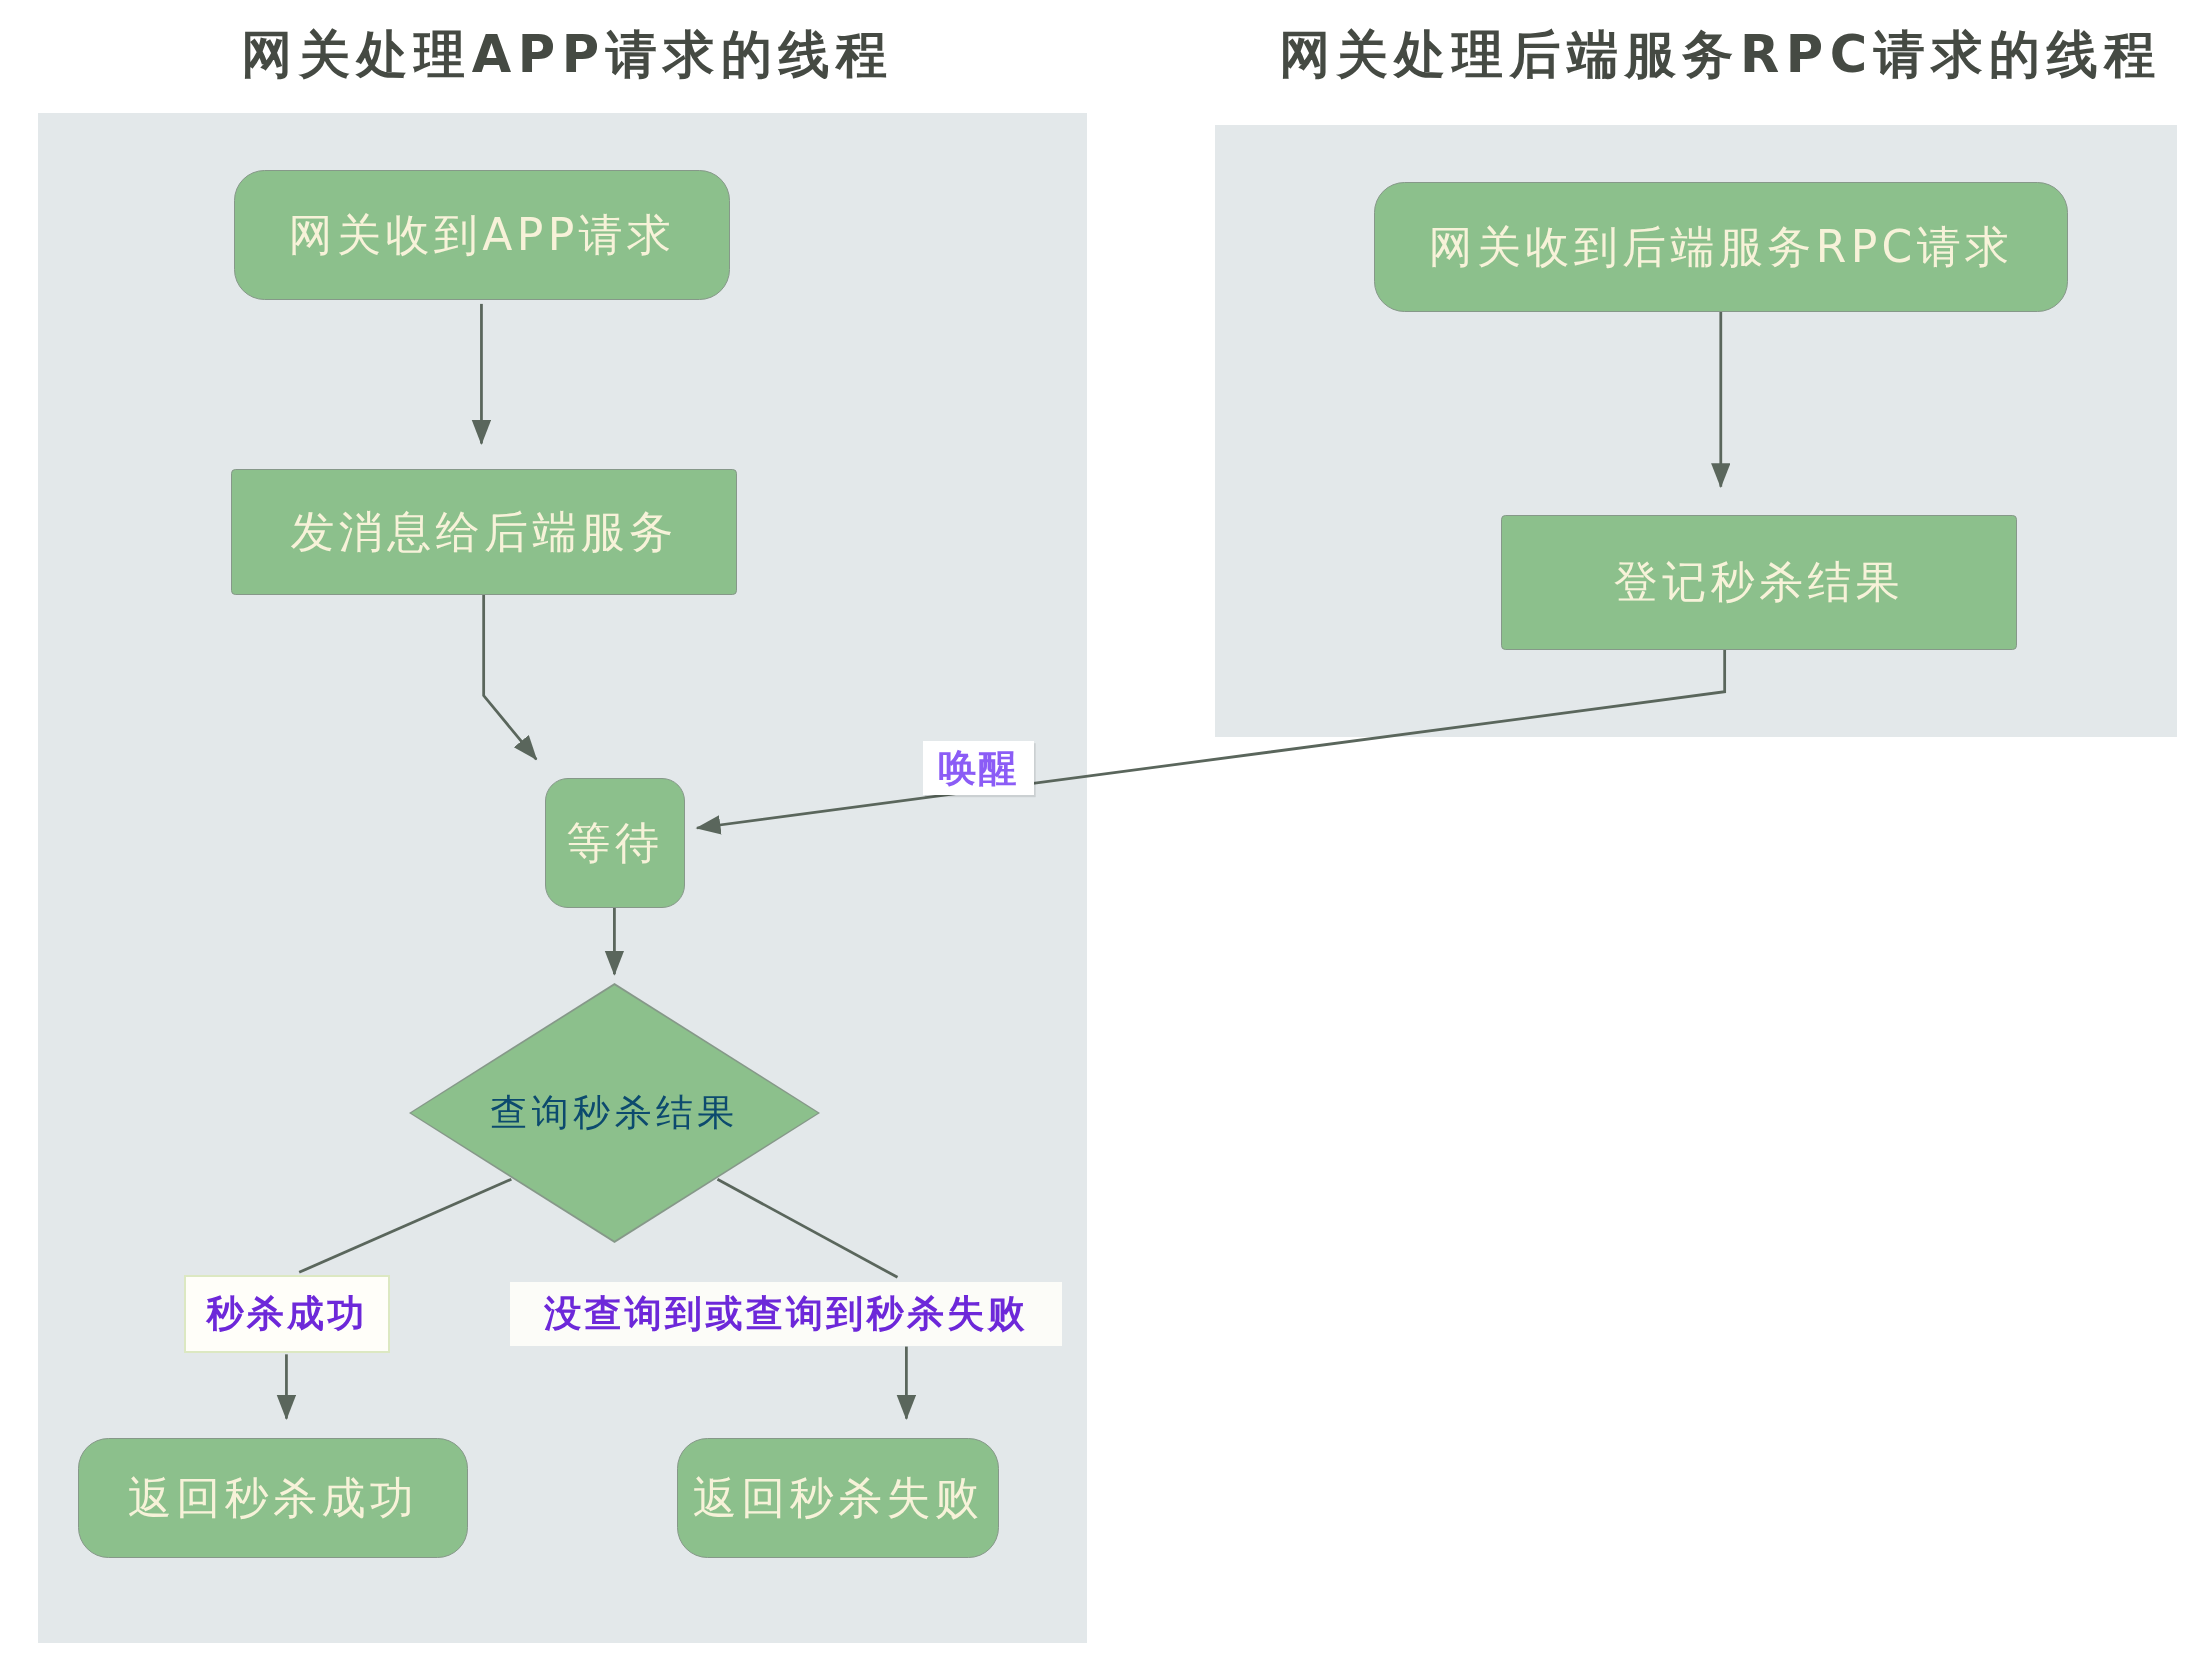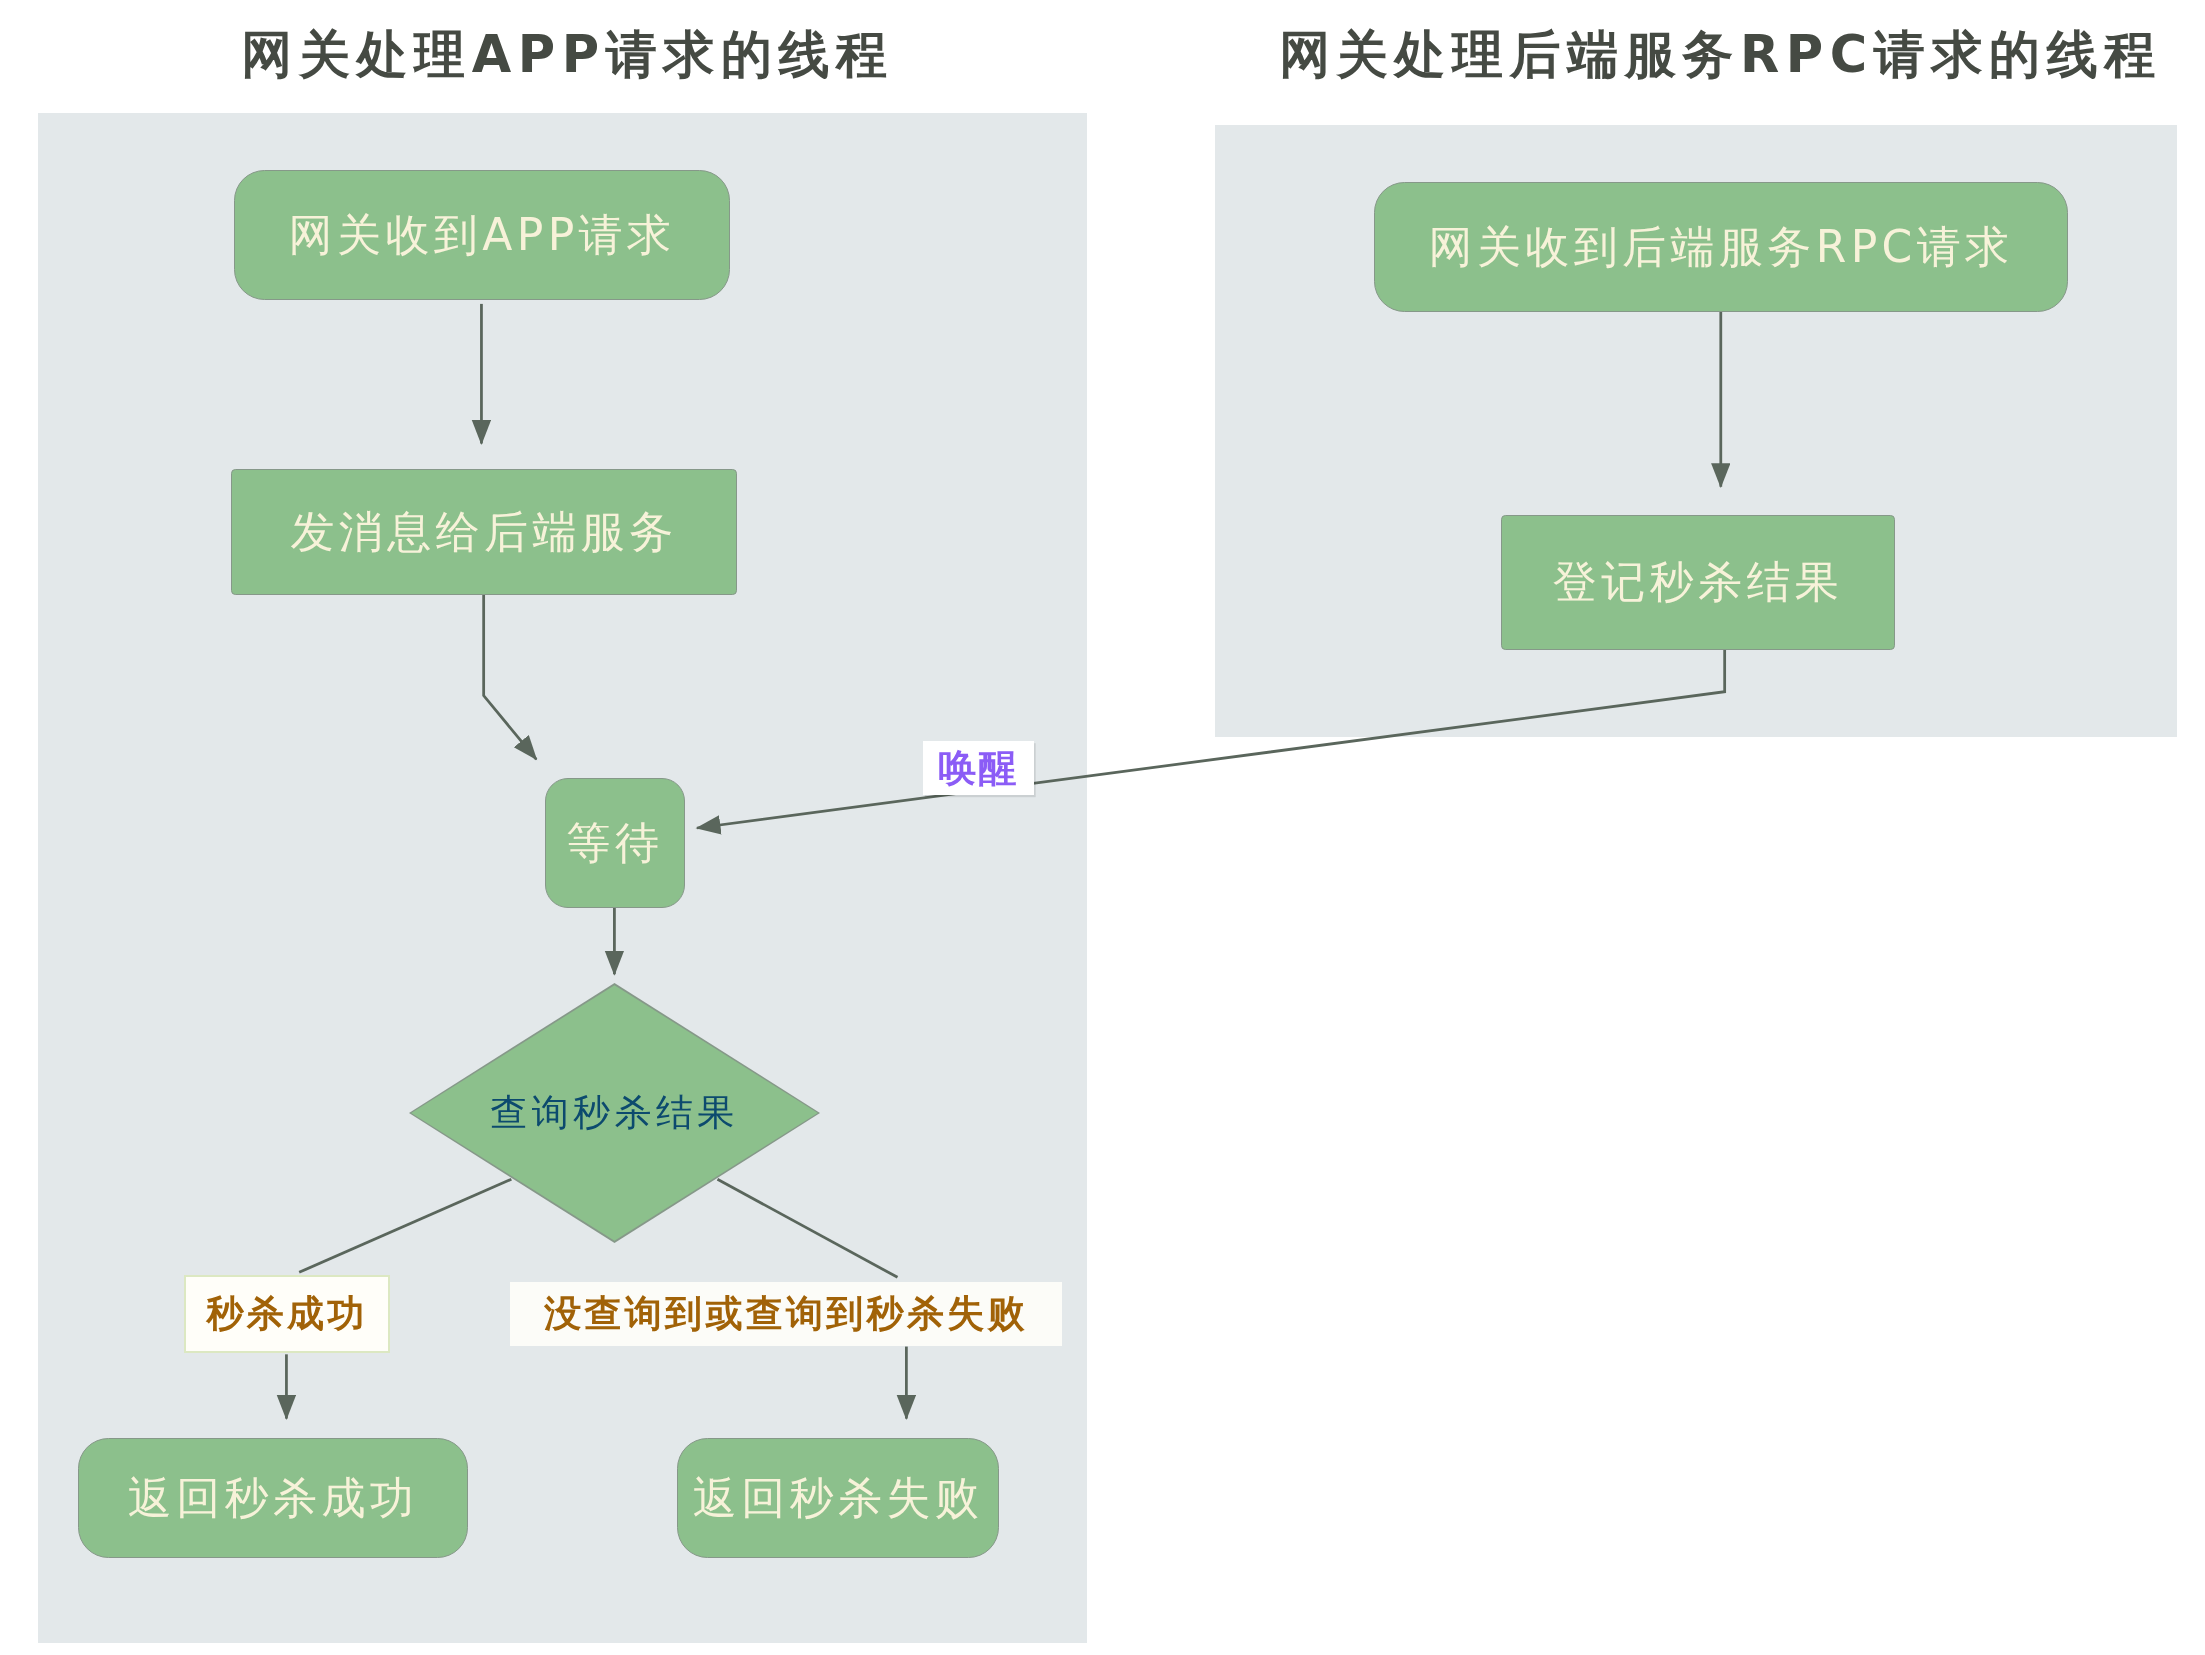--- a/index.html
+++ b/index.html
@@ -24,21 +24,21 @@
     clip-path:polygon(50% 0, 100% 50%, 50% 100%, 0 50%);
   }
   .diamond-inner {
     position:absolute; left:2.2px; top:2.2px; right:2.2px; bottom:2.2px; background:#8cc08c;
     clip-path:polygon(50% 0, 100% 50%, 50% 100%, 0 50%);
     display:flex; align-items:center; justify-content:center;
     color:#0c4a6e; font-size:37px; letter-spacing:4.4px;
   }
   .branch-label {
     position:absolute; display:flex; align-items:center; justify-content:center;
-    color:#a16207; font-size:37px; font-weight:700; letter-spacing:3.3px; text-align:center;
+    color:#6d28d9; font-size:37px; font-weight:700; letter-spacing:3.3px; text-align:center;
   }
   .branch-label.boxed { background:#fffef9; border:2.8px solid #dce8c2; }
   .branch-label.plain { background:#fcfcf8; }
   .edge-label {
     position:absolute; display:flex; align-items:center; justify-content:center;
     background:#ffffff; color:#8b5cf6; font-size:38px; font-weight:700; letter-spacing:2.2px;
     box-shadow:1.7px 2.2px 0 rgba(0,0,0,0.10);
   }
   svg.wires { position:absolute; left:0; top:0; pointer-events:none; }
 </style>
@@ -85,18 +85,18 @@
   <div class="branch-label boxed" style="left:184px; top:1275px; width:206px; height:78px;">秒杀成功</div>
 
   <div class="branch-label plain" style="left:510px; top:1282px; width:552px; height:64px;">没查询到或查询到秒杀失败</div>
 
   <div class="node pill" style="left:78px; top:1438px; width:390px; height:120px;">返回秒杀成功</div>
 
   <div class="node pill" style="left:677px; top:1438px; width:322px; height:120px;">返回秒杀失败</div>
 
   <div class="node pill" style="left:1374px; top:170px; width:694px; height:130px;margin-top:12px;">网关收到后端服务RPC请求</div>
 
-  <div class="node rect" style="left:1501px; top:496px; width:394px; height:135px;">登记秒杀结果</div>
+  <div class="node rect" style="left:1501px; top:496px; width:516px; height:135px;">登记秒杀结果</div>
 
   <div class="edge-label" style="left:923px; top:741px; width:111px; height:54px;">唤醒</div>
 
 </div>
 
 
 </body></html>

